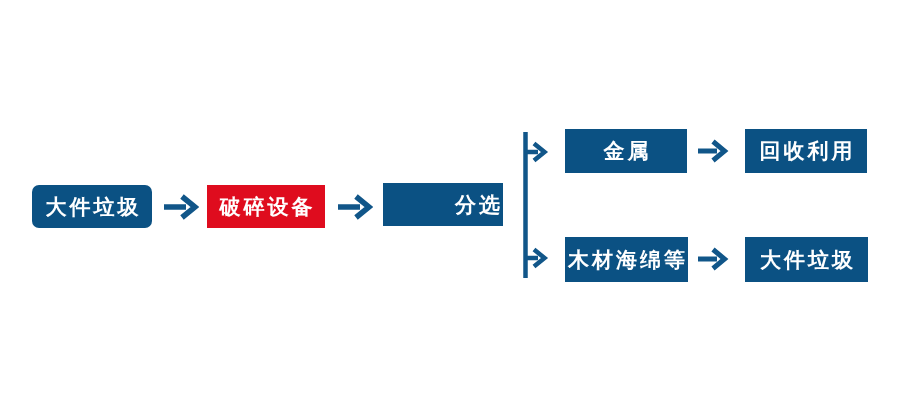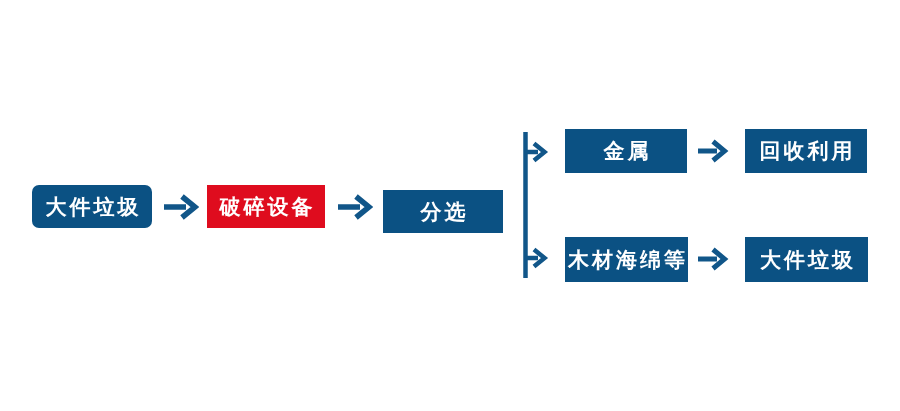--- a/index.html
+++ b/index.html
@@ -29,21 +29,21 @@
 
   .arrow, .connector {
     position: absolute;
     color: var(--arrow-blue, #115689);
   }
   .arrow svg, .connector svg { display: block; }
 
   
   .n-bulky    { left: 32px;  top: 185px; width: 120px; height: 43px; border-radius: 7px; }
   .n-crush    { left: 207px; top: 185px; width: 118px; height: 43px; }
-  .n-sort     { left: 383px; top: 190px; width: 120px; height: 43px; }
+  .n-sort     { left: 383px; top: 183px; width: 120px; height: 43px; justify-content: flex-end; }
   
   .n-metal    { left: 565px; top: 129px; width: 122px; height: 44px; }
   .n-recycle  { left: 745px; top: 129px; width: 122px; height: 44px; }
   
   .n-wood     { left: 565px; top: 237px; width: 123px; height: 45px; }
   .n-fuel     { left: 745px; top: 237px; width: 123px; height: 45px; }
 
   
   .a-1 { left: 163px; top: 192px; }
   .a-2 { left: 337px; top: 192px; }

